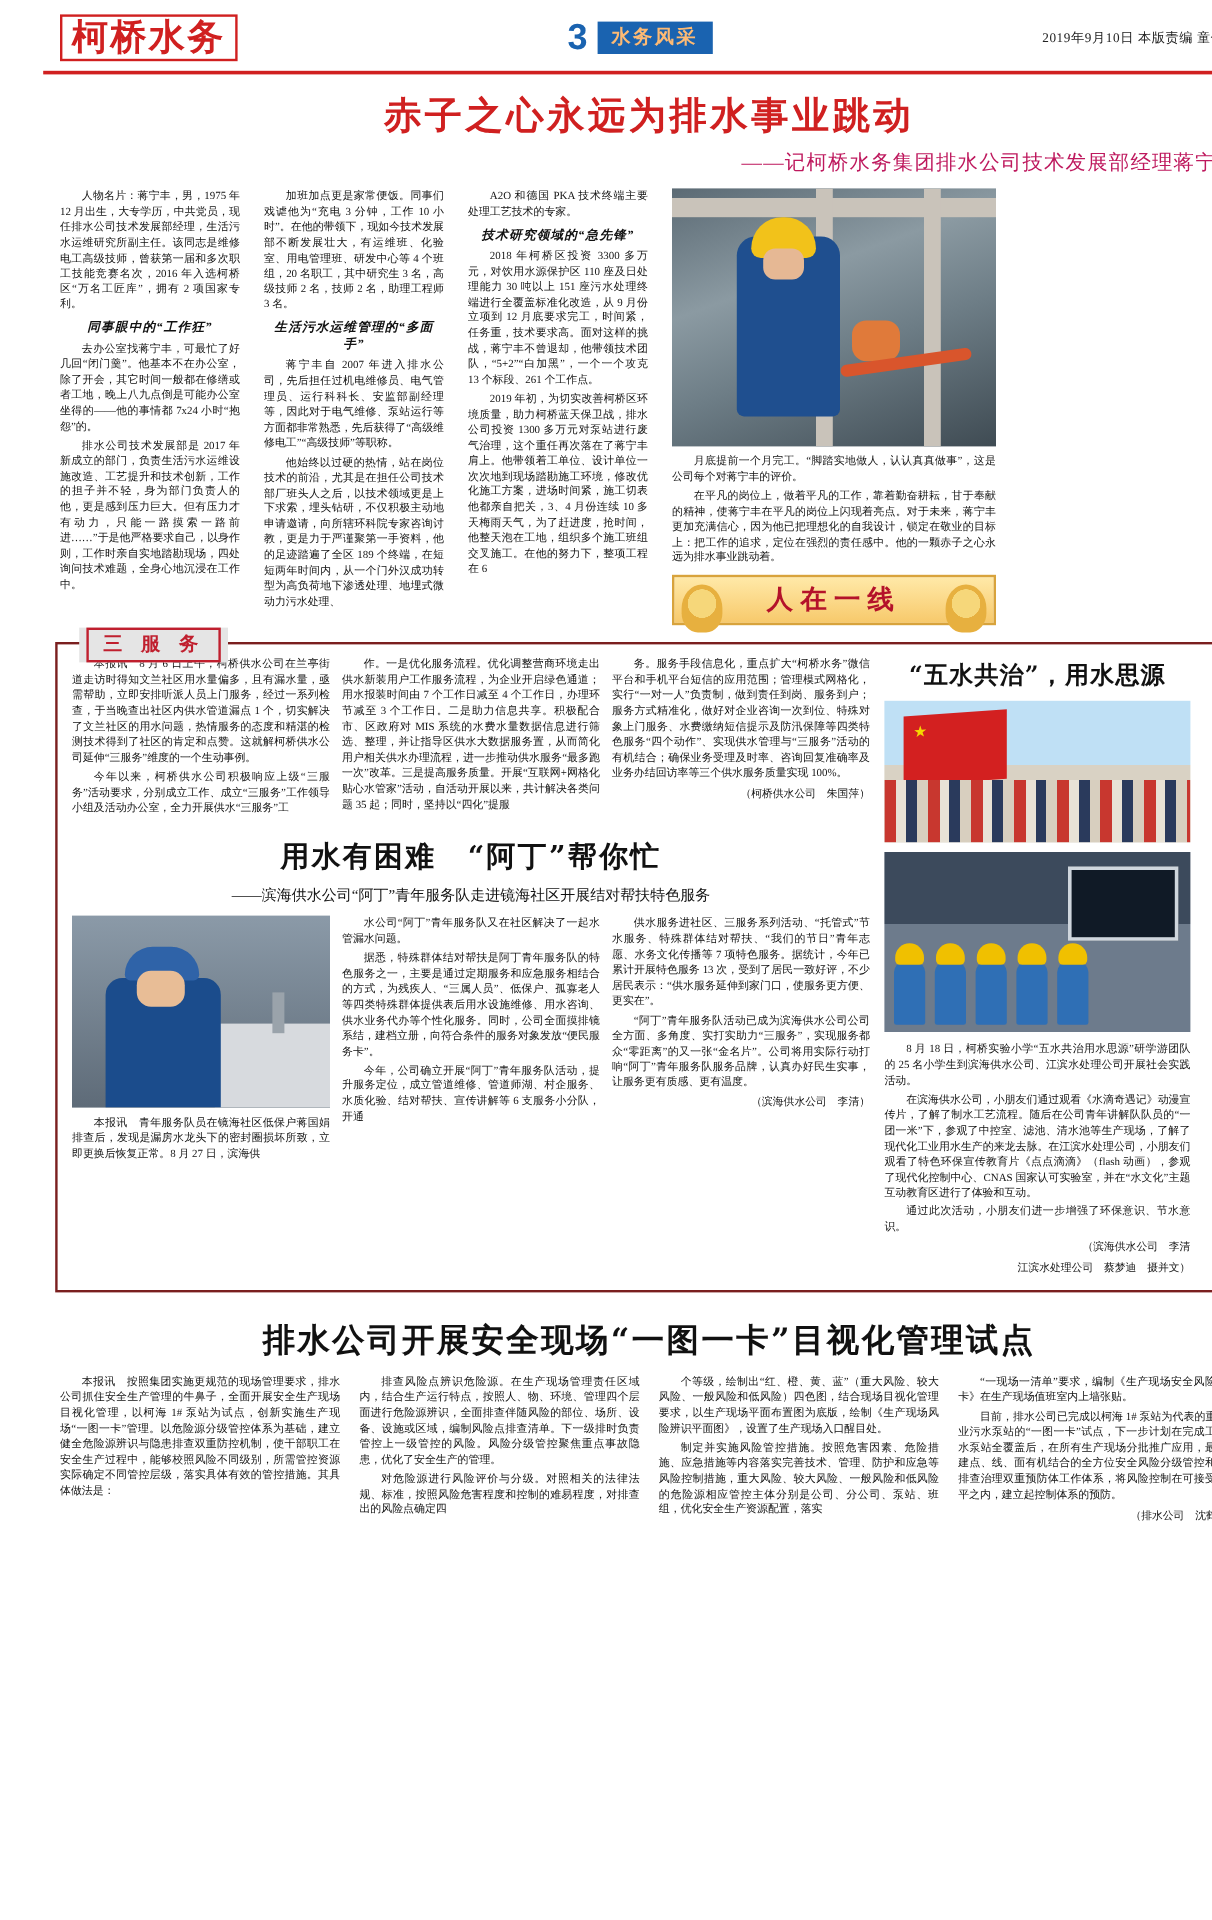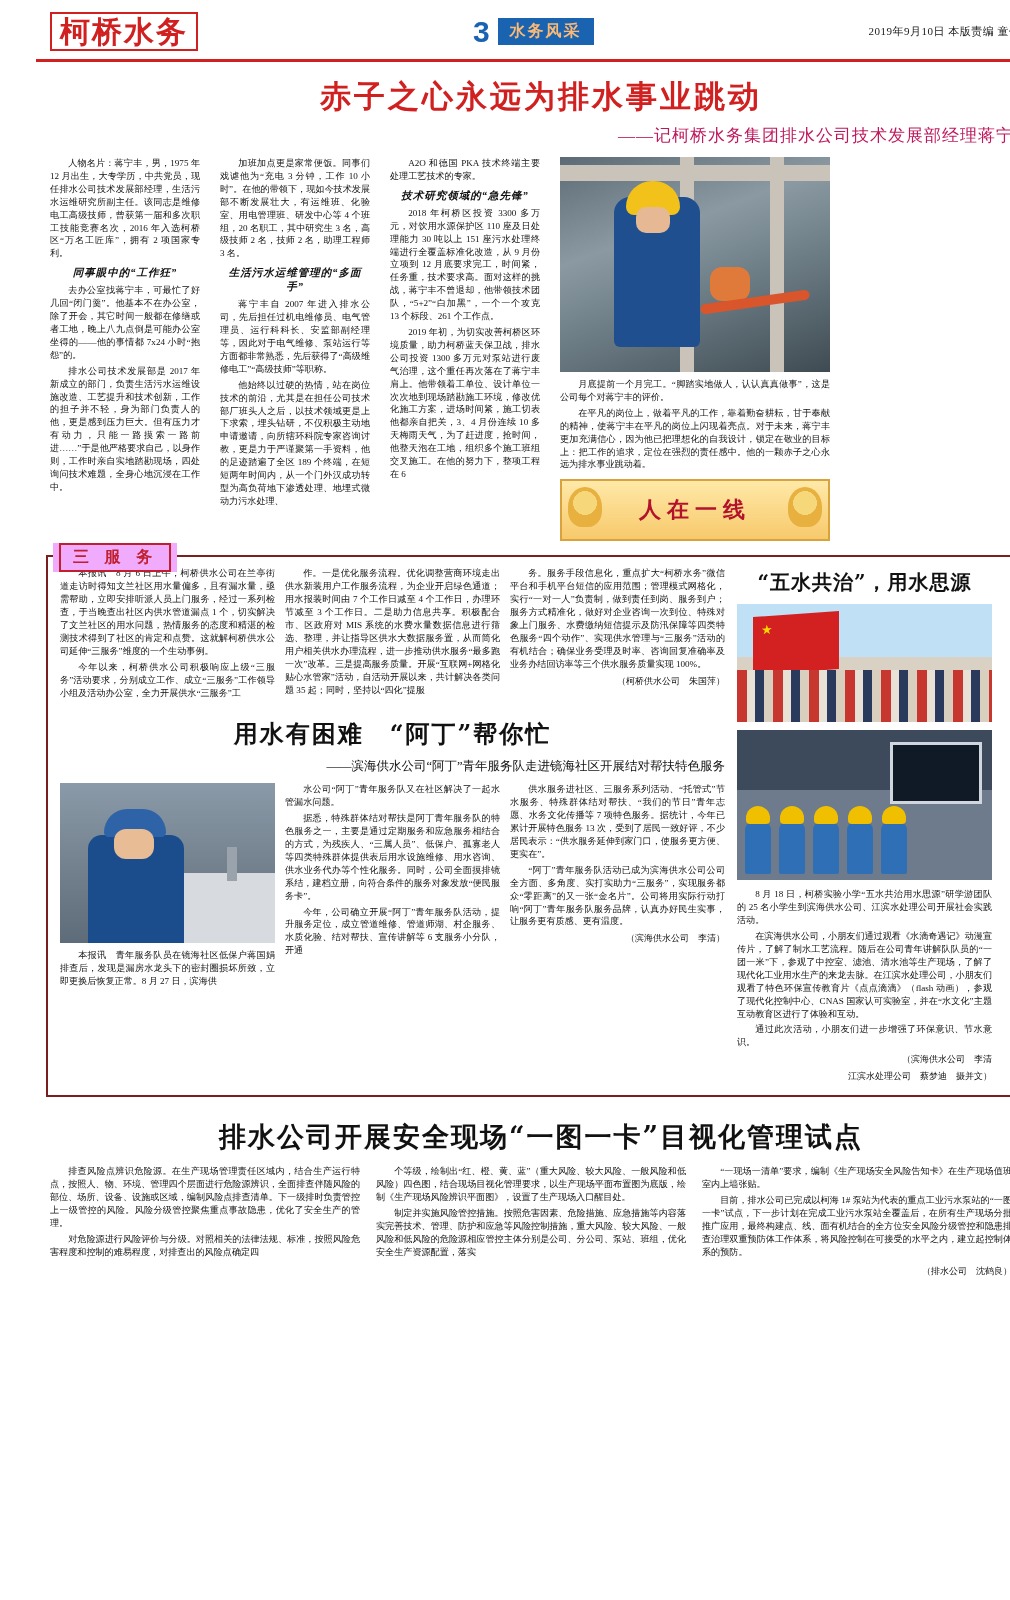--- a/index.html
+++ b/index.html
@@ -93,21 +93,21 @@
   }
   .ph-glove {
     position: absolute; left: 150px; top: 110px; width: 40px; height: 34px;
     background: #e07a3a; border-radius: 12px;
   }
   .ph-hose {
     position: absolute; left: 140px; top: 140px; width: 110px; height: 10px;
     background: #d9552c; border-radius: 6px; transform: rotate(-8deg);
   }
   .banner {
-    margin-top: 8px; width: 270px; height: 62px;
+    margin-top: 8px; width: 270px; height: 42px;
     background: linear-gradient(#ffe9a8,#f7c96b);
     border: 2px solid #d8a33c;
     display: flex; align-items: center; justify-content: center;
     color: #b4122a; font-size: 22px; font-weight: bold; letter-spacing: 6px;
     font-family: "DejaVu Serif", serif;
     position: relative;
   }
   .banner:before, .banner:after {
     content: ""; position: absolute; top: 6px; width: 34px; height: 40px;
     background: radial-gradient(circle at 50% 40%, #f6d77a 0 40%, #e7b03f 41% 100%);
@@ -117,37 +117,37 @@
   .banner:after { right: 6px; }
 
   
   .box {
     margin: 14px 10px 0 10px;
     border: 2px solid #7a1f1f;
     padding: 10px 12px 12px 12px;
     position: relative;
   }
   .tag-3serve {
-    position: absolute; top: -14px; left: 5px;
-    background: #f0abfc; padding: 0 6px; text-align: center;
+    position: absolute; top: -14px; left: 18px;
+    background: #e5e5e5; padding: 0 6px; text-align: center;
   }
   .tag-3serve span {
     display: inline-block; border: 2px solid #c01f2e; color: #c01f2e;
     font-weight: bold; font-size: 16px; letter-spacing: 5px; padding: 2px 12px;
     font-family: "DejaVu Serif", serif;
   }
   .box-inner { display: flex; gap: 12px; }
   .box-left { width: 665px; }
   .box-right { width: 255px; }
   h2.h2 {
     font-size: 26px; font-weight: bold; text-align: center; letter-spacing: 2px;
     margin: 10px 0 8px 0; font-family: "DejaVu Serif", serif;
   }
   h2.h2b { font-size: 24px; margin-top: 16px; }
-  .sub2 { text-align: right; font-size: 12.5px; margin-bottom: 8px; }
+  .sub2 { text-align: center; font-size: 12.5px; margin-bottom: 8px; }
   .cols3 { display: flex; gap: 10px; }
   .cols3 .body-col { width: 215px; }
   .byline { text-align: right; font-size: 9px; margin-top: 4px; }
 
   .right-title {
     font-size: 20px; font-weight: bold; text-align: center; letter-spacing: 1px;
     margin: 2px 0 8px 0; font-family: "DejaVu Serif", serif;
   }
   .photo-flag {
     width: 255px; height: 118px; position: relative; overflow: hidden;
@@ -330,20 +330,23 @@
           <div class="byline">江滨水处理公司　蔡梦迪　摄并文）</div>
         </div>
       </div>
     </div>
   </div>
 
   <div class="art3">
     <h2 class="h3">排水公司开展安全现场“一图一卡”目视化管理试点</h2>
     <div class="cols3b">
       <div class="body-col">
+        <p>本报讯　按照集团实施更规范的现场管理要求，排水公司抓住安全生产管理的牛鼻子，全面开展安全生产现场目视化管理，以柯海 1# 泵站为试点，创新实施生产现场“一图一卡”管理。以危险源分级管控体系为基础，建立健全危险源辨识与隐患排查双重防控机制，使干部职工在安全生产过程中，能够校照风险不同级别，所需管控资源实际确定不同管控层级，落实具体有效的管控措施。其具体做法是：</p>
+      </div>
+      <div class="body-col">
         <p>排查风险点辨识危险源。在生产现场管理责任区域内，结合生产运行特点，按照人、物、环境、管理四个层面进行危险源辨识，全面排查伴随风险的部位、场所、设备、设施或区域，编制风险点排查清单。下一级排时负责管控上一级管控的风险。风险分级管控聚焦重点事故隐患，优化了安全生产的管理。</p>
         <p>对危险源进行风险评价与分级。对照相关的法律法规、标准，按照风险危害程度和控制的难易程度，对排查出的风险点确定四</p>
       </div>
       <div class="body-col">
         <p>个等级，绘制出“红、橙、黄、蓝”（重大风险、较大风险、一般风险和低风险）四色图，结合现场目视化管理要求，以生产现场平面布置图为底版，绘制《生产现场风险辨识平面图》，设置了生产现场入口醒目处。</p>
         <p>制定并实施风险管控措施。按照危害因素、危险措施、应急措施等内容落实完善技术、管理、防护和应急等风险控制措施，重大风险、较大风险、一般风险和低风险的危险源相应管控主体分别是公司、分公司、泵站、班组，优化安全生产资源配置，落实</p>
       </div>
       <div class="body-col">
         <p>“一现场一清单”要求，编制《生产现场安全风险告知卡》在生产现场值班室内上墙张贴。</p>
         <p>目前，排水公司已完成以柯海 1# 泵站为代表的重点工业污水泵站的“一图一卡”试点，下一步计划在完成工业污水泵站全覆盖后，在所有生产现场分批推广应用，最终构建点、线、面有机结合的全方位安全风险分级管控和隐患排查治理双重预防体工作体系，将风险控制在可接受的水平之内，建立起控制体系的预防。</p>

